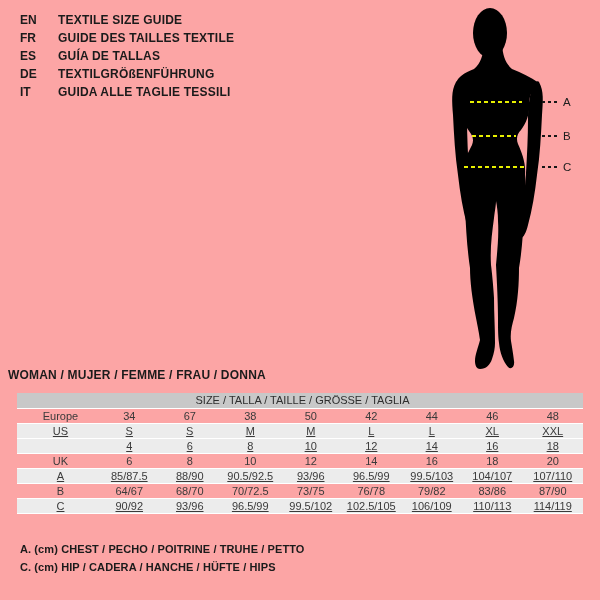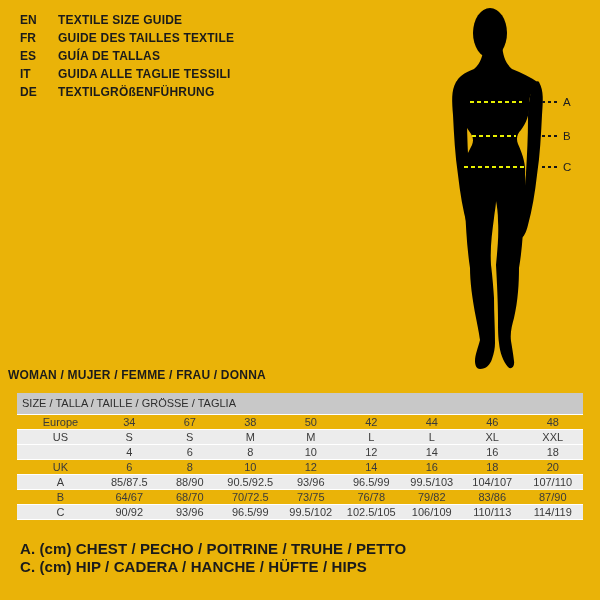--- a/index.html
+++ b/index.html
@@ -1,16 +1,16 @@
 <!DOCTYPE html>
 <html><head>
 <meta charset="utf-8">
 <style>
   html,body{margin:0;padding:0;background:#fff;}
-  #page{position:relative;width:600px;height:600px;background:#eab308;overflow:hidden;
+  #page{position:relative;width:600px;height:600px;background:#fca5a5;overflow:hidden;
         font-family:"Liberation Sans", sans-serif;color:#1e1e1e;}
 
   
   .lang-list{position:absolute;left:20px;top:11px;}
   .lang-row{display:flex;height:18px;line-height:18px;font-weight:bold;font-size:12px;color:#1b1b1b;}
   .lang-code{width:38px;flex:0 0 38px;}
   .lang-label{white-space:nowrap;letter-spacing:.2px;}
 
   
   .figure{position:absolute;left:400px;top:3px;width:195px;height:370px;}
@@ -22,31 +22,31 @@
   .marker-label{position:absolute;font-size:11.5px;color:#202020;line-height:12px;}
 
   
   .section-title{position:absolute;left:8px;top:368px;font-size:12px;font-weight:bold;
       color:#1b1b1b;letter-spacing:.2px;}
 
   
   .size-table-wrap{position:absolute;left:17px;top:393px;width:566px;}
   table.size-table{border-collapse:collapse;table-layout:fixed;width:566px;
       font-size:11px;color:#3a3a3a;}
-  table.size-table th{background:#c8c8c8;font-weight:400;text-align:left;
-      padding:0 0 0 5px;height:21px;line-height:15px;color:#2e2e2e;
+  table.size-table th{background:#c8c8c8;font-weight:400;text-align:center;
+      padding:0 0 0 5px;height:15px;line-height:15px;color:#2e2e2e;
       border-bottom:1px solid #fff;white-space:nowrap;}
   table.size-table td{height:14px;line-height:14px;text-align:center;padding:0;
       border-bottom:1px solid #fff;white-space:nowrap;}
   table.size-table td.row-label{text-align:center;padding-left:5px;}
-  table.size-table tr.shaded td{background:#ececec;}
+  table.size-table tr.shaded td{background:#ececec;text-decoration:underline;}
 
   
   .legend{position:absolute;left:20px;top:540px;}
-  .legend-row{height:18px;line-height:18px;font-size:15px;font-weight:bold;
+  .legend-row{height:18px;line-height:18px;font-size:11px;font-weight:bold;
       color:#1b1b1b;white-space:nowrap;letter-spacing:.1px;}
 </style>
 </head>
 <body>
 
 <div id="page">
 
   <div class="lang-list">
       <div class="lang-row">
         <span class="lang-code">EN</span>
@@ -54,26 +54,26 @@
       </div>
       <div class="lang-row">
         <span class="lang-code">FR</span>
         <span class="lang-label">GUIDE DES TAILLES TEXTILE</span>
       </div>
       <div class="lang-row">
         <span class="lang-code">ES</span>
         <span class="lang-label">GUÍA DE TALLAS</span>
       </div>
       <div class="lang-row">
+        <span class="lang-code">DE</span>
+        <span class="lang-label">TEXTILGRÖßENFÜHRUNG</span>
+      </div>
+      <div class="lang-row">
         <span class="lang-code">IT</span>
         <span class="lang-label">GUIDA ALLE TAGLIE TESSILI</span>
-      </div>
-      <div class="lang-row">
-        <span class="lang-code">DE</span>
-        <span class="lang-label">TEXTILGRÖßENFÜHRUNG</span>
       </div>
     </div>
 
   <div class="figure">
     <svg width="195" height="370" viewBox="0 0 195 370">
       <g fill="#000000">
 
         <ellipse cx="90" cy="30" rx="17" ry="25"></ellipse>
 
         <path d="M 84,42

